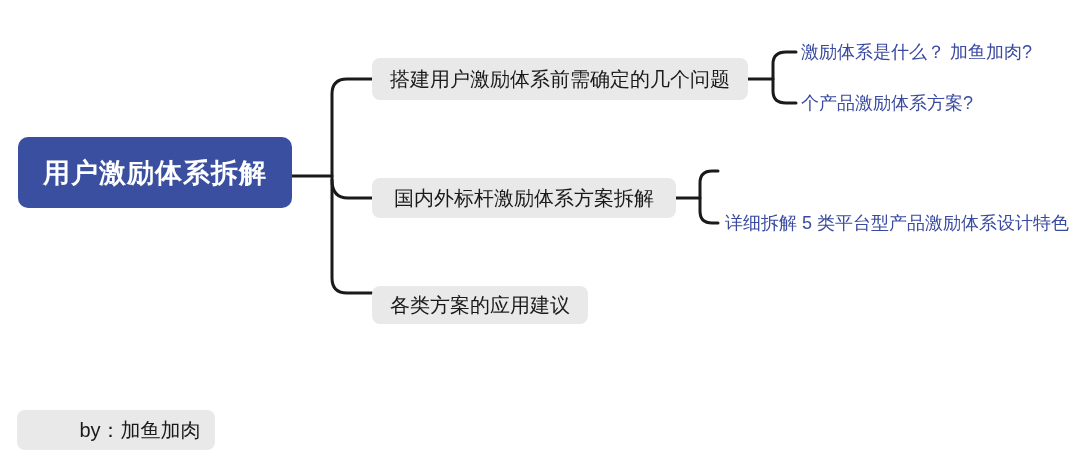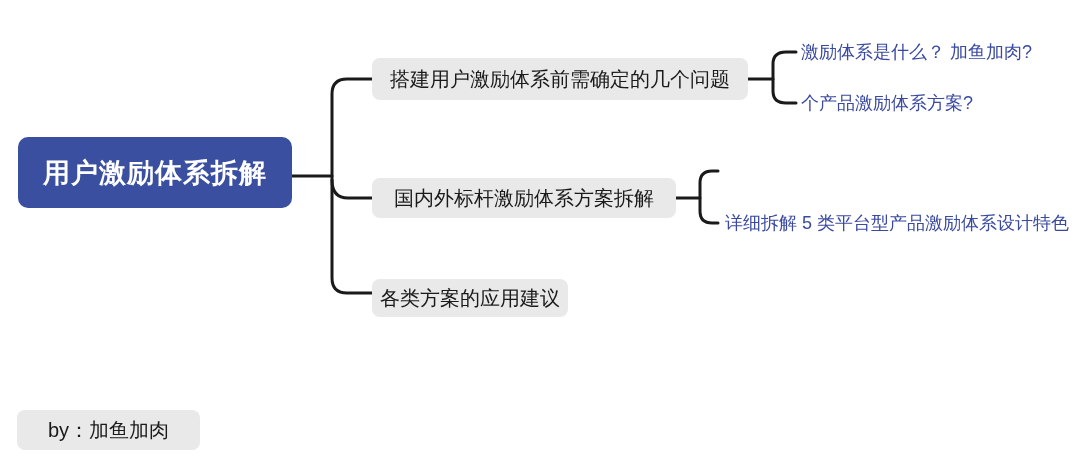--- a/index.html
+++ b/index.html
@@ -49,46 +49,47 @@
     letter-spacing: 1px;
   }
   .branch-node {
     background: #e9e9e9;
     border-radius: 8px;
     color: #1a1a1a;
     font-size: 20px;
   }
   .branch-1 { left: 372px; top: 58px;  width: 376px; height: 42px; }
   .branch-2 { left: 372px; top: 178px; width: 304px; height: 40px; }
-  .branch-3 { left: 372px; top: 279px; width: 196px; height: 38px; }
+  .branch-3 { left: 372px; top: 286px; width: 216px; height: 38px; }
   .leaf {
     position: absolute;
     transform: translateY(-50%);
     color: #3a4aa0;
     font-size: 18px;
     white-space: nowrap;
   }
   .leaf-1a { left: 801px; top: 52px; }
   .leaf-1b { left: 801px; top: 103px; }
   .leaf-2a { left: 725px; top: 172px; }
   .leaf-2b { left: 725px; top: 223px; }
   .byline {
     position: absolute;
     left: 17px;
     top: 410px;
-    width: 183px;
+    width: 150px;
     height: 40px;
     background: #e9e9e9;
     border-radius: 8px;
     display: flex;
     align-items: center;
     justify-content: center;
     color: #1a1a1a;
     font-size: 20px;
     white-space: nowrap;
+    padding-left: 48px;
   }
 </style>
 </head>
 <body>
 
 <div class="canvas">
 
   <svg class="connectors" viewBox="0 0 1080 463" xmlns="http://www.w3.org/2000/svg">
 
     <path d="M292,176 H332"></path>

